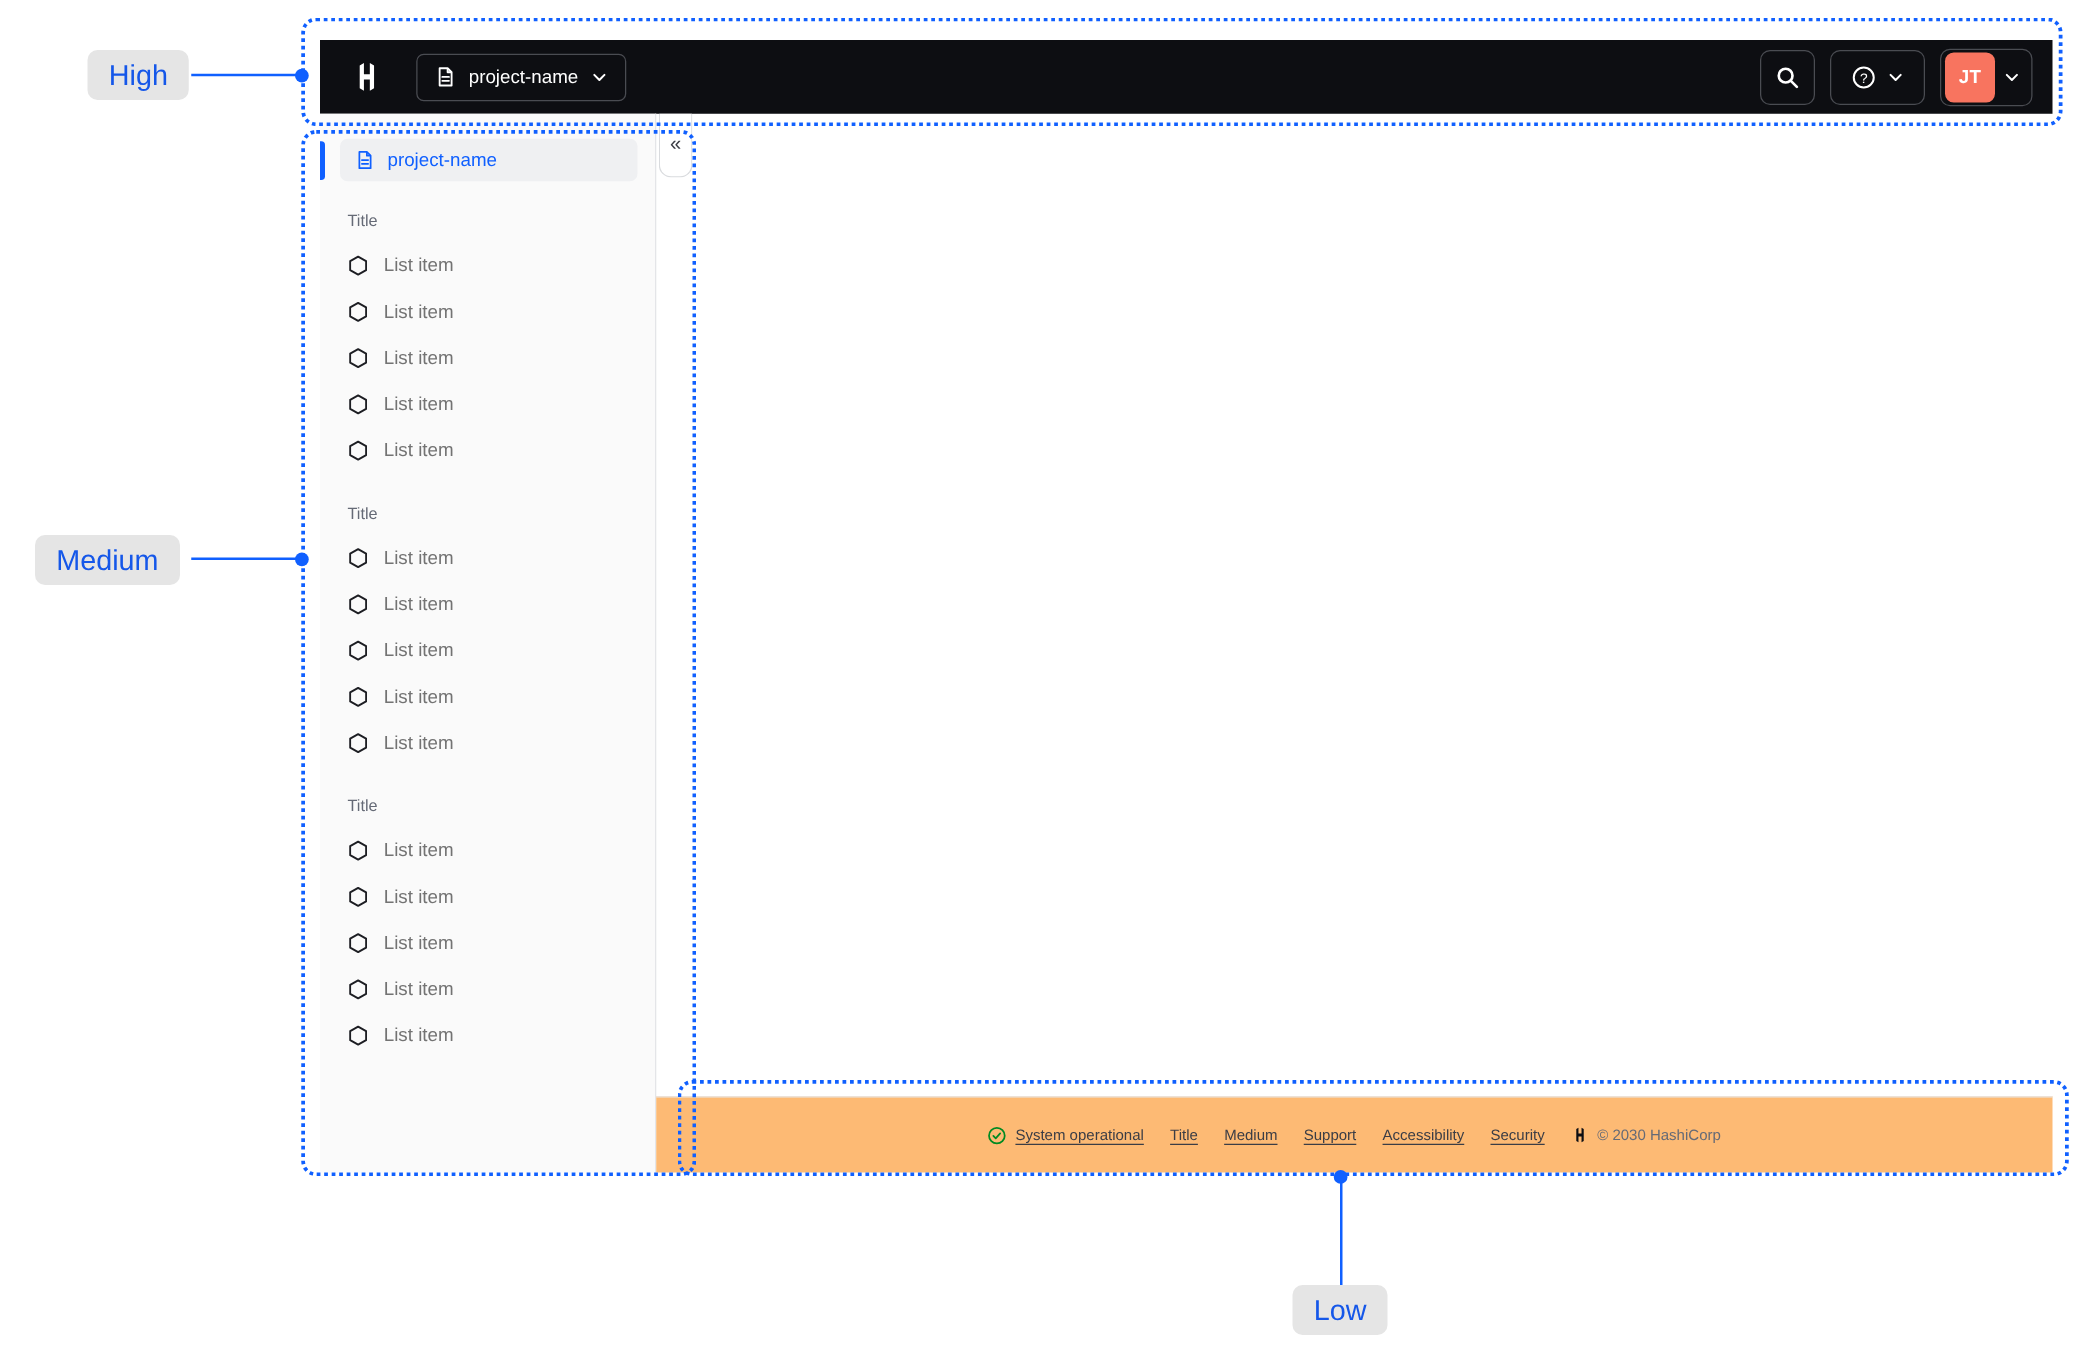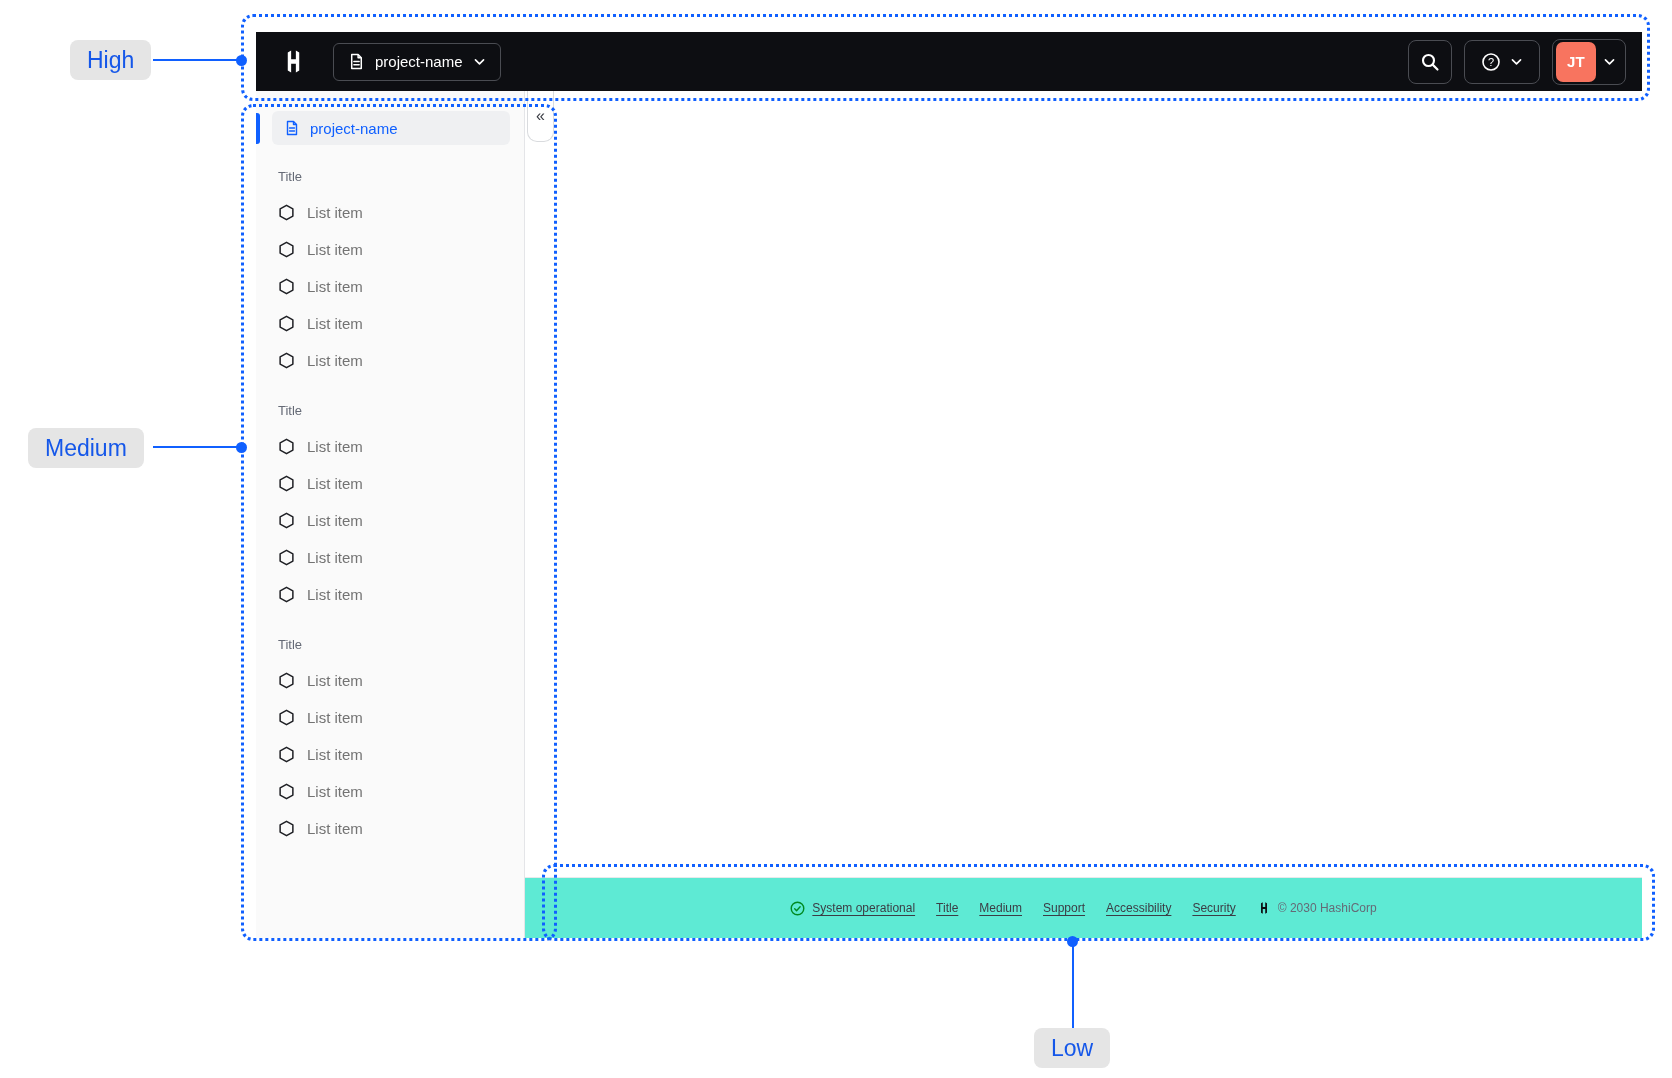--- a/index.html
+++ b/index.html
@@ -37,21 +37,21 @@
   .collapse-tab{position:absolute;left:527px;top:91px;width:27px;height:51px;background:#fff;
           border:1px solid #D9DBDE;border-top:none;border-radius:0 0 10px 10px;display:flex;align-items:center;
           justify-content:center;font-size:16px;color:#3B3D45;cursor:pointer;font-family:inherit;padding:0;}
 
   
   .main-card{position:absolute;left:579px;top:138px;width:1032px;height:657px;background:#FBFBFC;
           border:1px solid #E2E3E6;border-radius:3px;display:flex;align-items:center;justify-content:center;box-sizing:border-box;}
   .page-content-label{font-size:24px;color:#656A76;letter-spacing:.2px;}
 
   
-  .app-footer{position:absolute;left:525px;top:877px;width:1117px;height:61px;background:#5eead4;
+  .app-footer{position:absolute;left:525px;top:877px;width:1117px;height:61px;background:#fdba74;
           border-top:1px solid #E8E9EB;display:flex;align-items:center;justify-content:center;box-sizing:border-box;}
   .footer-inner{display:flex;align-items:center;gap:21px;font-size:12px;color:#3B3D45;}
   .status{display:flex;align-items:center;gap:7px;color:#3B3D45;text-decoration:none;cursor:pointer;}
   .status .lbl,.f-link{text-decoration:underline;text-underline-offset:3px;color:#3B3D45;cursor:pointer;}
   #footer-links{display:contents;}
   .copyright{display:flex;align-items:center;gap:7px;color:#656A76;}
 
   
   .ann-box{position:absolute;border:3px dotted #1060FF;border-radius:12px;pointer-events:none;box-sizing:border-box;}
   .ann-high{left:241px;top:14px;width:1409px;height:87px;}

